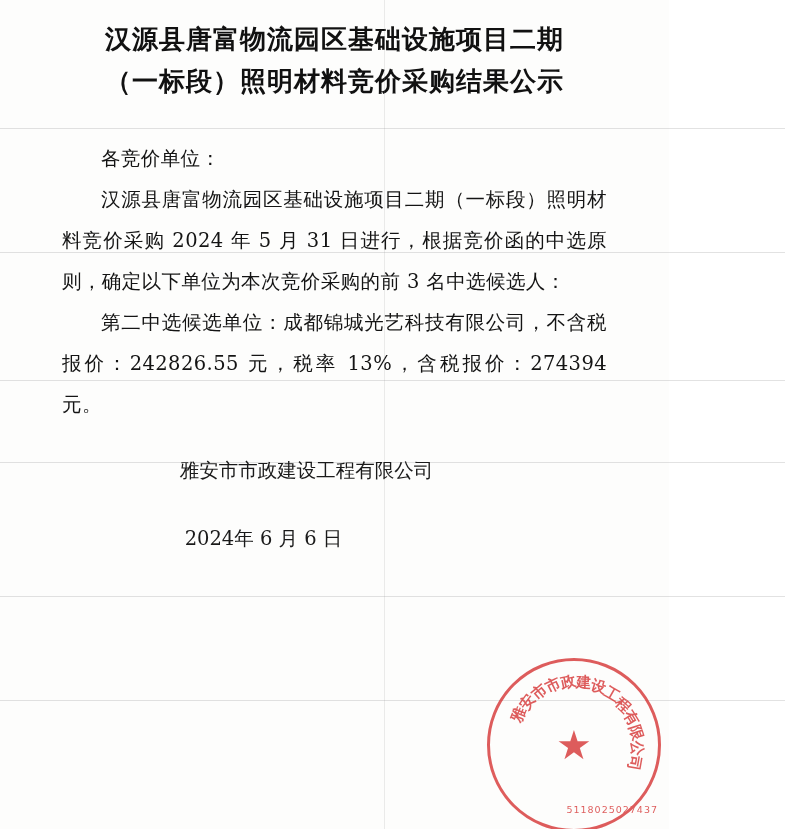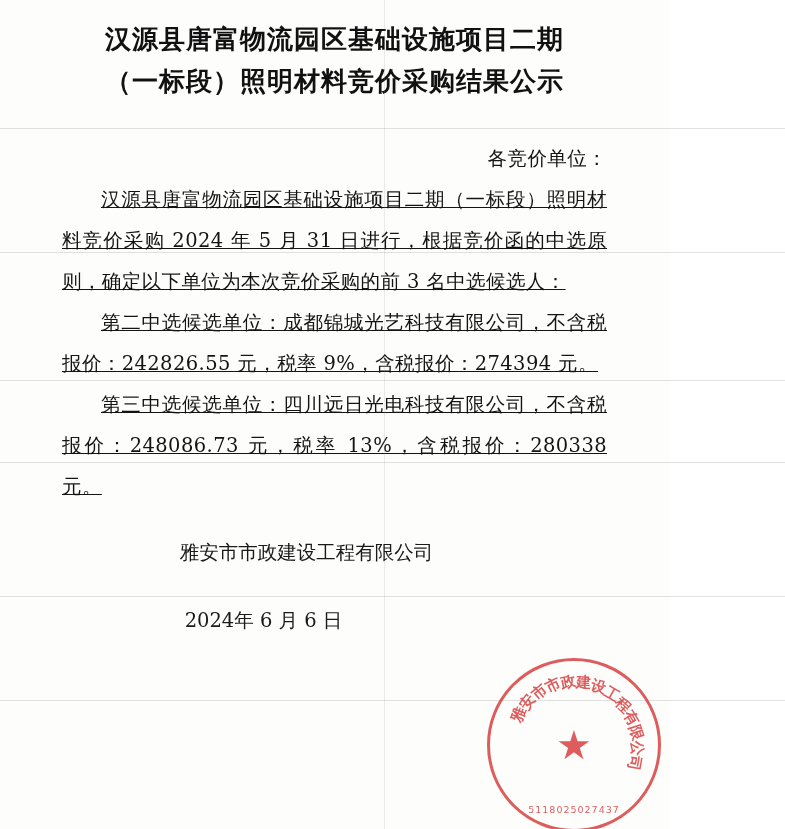--- a/index.html
+++ b/index.html
@@ -65,27 +65,25 @@
     font-size: 19.5px;
     line-height: 41px;
     color: #141414;
     letter-spacing: 0.4px;
   }
 
   .para {
     text-indent: 2em;
     margin: 0;
     text-align: justify;
-    text-decoration: underline;
   }
 
   .salutation {
     text-indent: 2em;
     margin: 0;
-    text-align: right;
   }
 
   .sign-block {
     margin-top: 26px;
     text-align: center;
     padding-right: 56px;
     font-size: 19.5px;
     line-height: 40px;
     position: relative;
     z-index: 2;
@@ -132,21 +130,21 @@
     font-family: "DejaVu Sans", "Liberation Sans", sans-serif;
     font-size: 15px;
     font-weight: bold;
     color: #d21f1f;
     transform-origin: 0 0;
     white-space: nowrap;
   }
   .seal-bottom-text {
     position: absolute;
     width: 168px;
-    text-align: center;
+    text-align: right;
     bottom: 14px;
     left: 0;
     font-family: "DejaVu Sans", "Liberation Sans", sans-serif;
     font-size: 9.5px;
     color: #d21f1f;
     letter-spacing: 1px;
   }
 </style>
 </head>
 <body>
@@ -159,22 +157,21 @@
   <div class="crease c4"></div>
   <div class="crease c5"></div>
   <div class="crease c6"></div>
   <div class="crease v"></div>
 
   <h1 class="doc-title">汉源县唐富物流园区基础设施项目二期（一标段）照明材料竞价采购结果公示</h1>
 
   <div class="body-text">
     <p class="salutation">各竞价单位：</p>
     <p class="para">汉源县唐富物流园区基础设施项目二期（一标段）照明材料竞价采购 2024 年 5 月 31 日进行，根据竞价函的中选原则，确定以下单位为本次竞价采购的前 3 名中选候选人：</p>
-    <p class="para">第二中选候选单位：成都锦城光艺科技有限公司，不含税报价：242826.55 元，税率 9%，含税报价：274394 元。</p>
-    <p class="para">第三中选候选单位：四川远日光电科技有限公司，不含税报价：248086.73 元，税率 13%，含税报价：280338 元。</p>
+    <p class="para">第二中选候选单位：成都锦城光艺科技有限公司，不含税报价：242826.55 元，税率 13%，含税报价：274394 元。</p>
   </div>
 
   <div class="sign-block">
     <div>雅安市市政建设工程有限公司</div>
     <div class="sign-date">2024年 6 月 6 日</div>
   </div>
 
   <div class="seal">
     <div class="seal-ring-text">
       <span style="transform: rotate(-68deg) translate(0,-72px);">雅</span>

